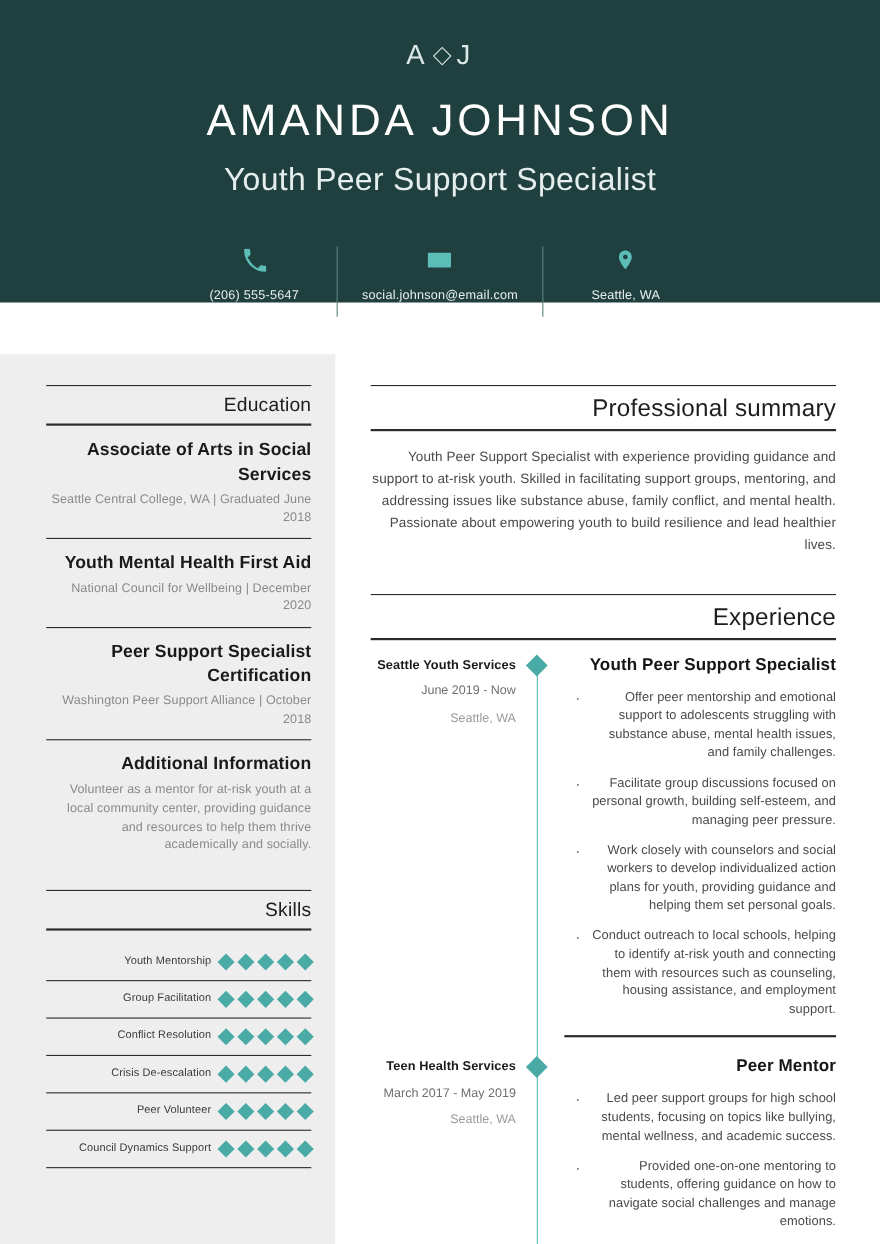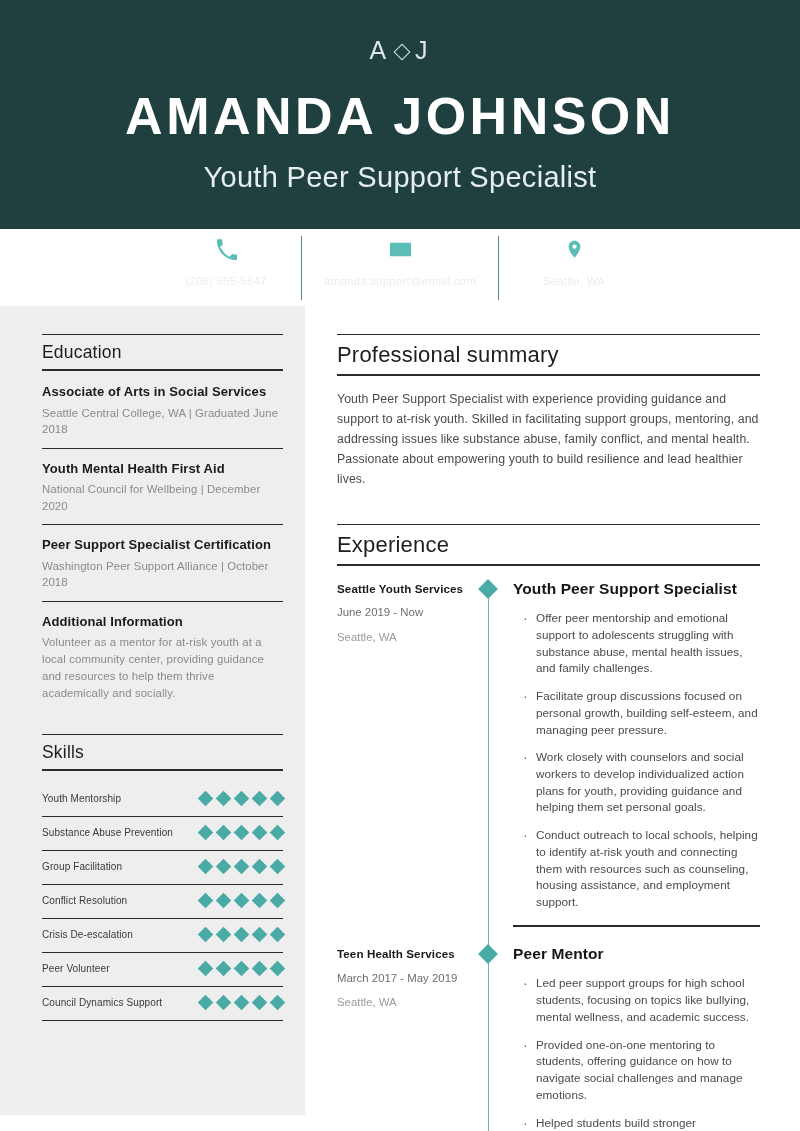--- a/index.html
+++ b/index.html
@@ -15,21 +15,21 @@
   .page {
     position: relative;
     width: 800px;
     height: 1131px;
     background: #ffffff;
   }
 
   
   .header {
     background: #203f3f;
-    height: 229px;
+    height: 275px;
     width: 100%;
     padding-top: 38px;
     text-align: center;
     position: relative;
   }
 
   .monogram {
     font-size: 25px;
     color: #dce8e6;
     font-weight: 300;
@@ -43,22 +43,22 @@
     width: 12px;
     height: 12px;
     border: 1.4px solid #dce8e6;
     transform: rotate(45deg);
     margin: 0 7px;
     position: relative;
     top: -1px;
   }
 
   .full-name {
-    font-size: 52px;
-    font-weight: bold;
+    font-size: 40px;
+    font-weight: normal;
     color: #ffffff;
     letter-spacing: 3.5px;
     line-height: 1.05;
     margin-bottom: 16px;
   }
 
   .job-title {
     font-size: 29px;
     font-weight: 300;
     color: #e4efed;
@@ -90,25 +90,26 @@
   .contact-sep {
     width: 1px;
     background: #5b8481;
     height: 64px;
     flex: 0 0 1px;
   }
 
   
   .body-area {
     position: absolute;
-    top: 306px;
+    top: 322px;
     left: 0;
     width: 800px;
     height: 809px;
     display: flex;
+    text-align: right;
   }
   .sidebar {
     width: 305px;
     background: #eeeeee;
     padding: 28px 22px 0 42px;
   }
   .main {
     flex: 1;
     background: #ffffff;
     padding: 28px 40px 0 32px;
@@ -127,21 +128,21 @@
     color: #1d1d1d;
     letter-spacing: 0.2px;
   }
   .main .sec-head { margin-bottom: 14px; }
   .main .sec-head .sec-title { font-size: 22px; }
 
   
   .edu-item { padding-bottom: 10px; border-bottom: 1.3px solid #2b2b2b; margin-bottom: 11px; }
   .edu-item:last-child { border-bottom: none; }
   .edu-degree {
-    font-size: 13px;
+    font-size: 16px;
     font-weight: bold;
     color: #1a1a1a;
     line-height: 1.35;
     margin-bottom: 4px;
     letter-spacing: 0.1px;
   }
   .edu-meta {
     font-size: 11.4px;
     color: #8a8a8a;
     line-height: 1.45;
@@ -293,21 +294,21 @@
       </div>
 
       <div class="contact-sep"></div>
 
       <div class="contact-item">
         <span class="contact-icon">
           <svg width="23" height="23" viewBox="0 0 24 24" fill="#5cbdb6">
             <path d="M2 5h20c.55 0 1 .45 1 1v12c0 .55-.45 1-1 1H2c-.55 0-1-.45-1-1V6c0-.55.45-1 1-1zm10 8.2L3.2 6.6h17.6L12 13.2z"></path>
           </svg>
         </span>
-        <span class="contact-text">amanda.support@email.com</span>
+        <span class="contact-text">social.johnson@email.com</span>
       </div>
 
       <div class="contact-sep"></div>
 
       <div class="contact-item">
         <span class="contact-icon">
           <svg width="19" height="23" viewBox="0 0 24 24" fill="#5cbdb6">
             <path d="M12 1C7.9 1 4.6 4.3 4.6 8.4c0 5.5 7.4 14.1 7.4 14.1s7.4-8.6 7.4-14.1C19.4 4.3 16.1 1 12 1zm0 10.1a2.7 2.7 0 1 1 0-5.4 2.7 2.7 0 0 1 0 5.4z"></path>
           </svg>
         </span>
@@ -344,30 +345,20 @@
         </div>
       </div>
 
       <div class="sec-head skills-head">
         <div class="sec-title">Skills</div>
       </div>
 
       <div>
         <div class="skill-row">
           <div class="skill-name">Youth Mentorship</div>
-          <div class="skill-dots">
-              <span class="dot"></span>
-              <span class="dot"></span>
-              <span class="dot"></span>
-              <span class="dot"></span>
-              <span class="dot"></span>
-            </div>
-        </div>
-        <div class="skill-row">
-          <div class="skill-name">Substance Abuse Prevention</div>
           <div class="skill-dots">
               <span class="dot"></span>
               <span class="dot"></span>
               <span class="dot"></span>
               <span class="dot"></span>
               <span class="dot"></span>
             </div>
         </div>
         <div class="skill-row">
           <div class="skill-name">Group Facilitation</div>

